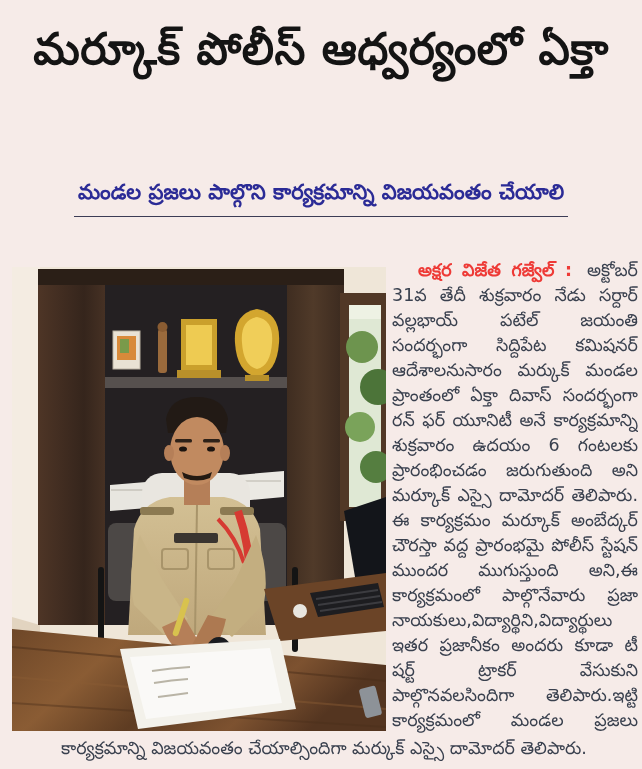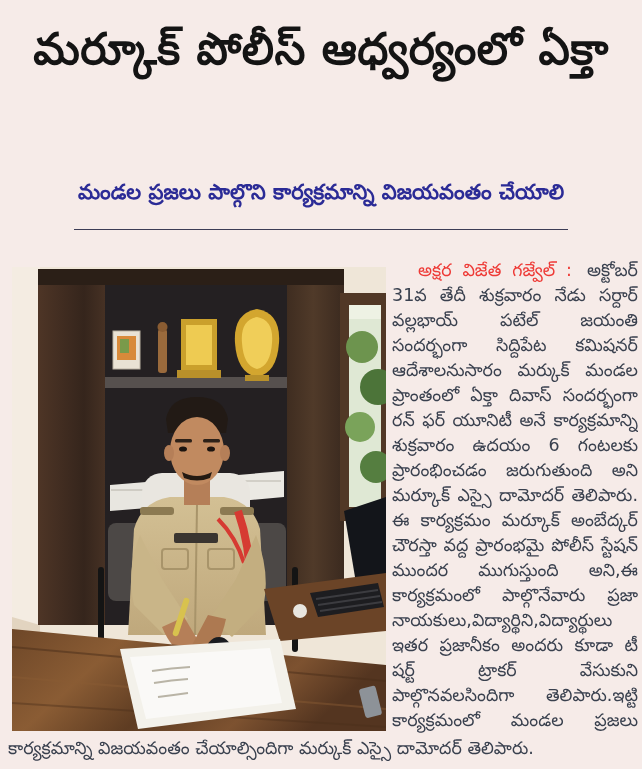--- a/index.html
+++ b/index.html
@@ -14,41 +14,41 @@
     text-align:center; color:#141414; font-weight:800;
     font-size:44px; letter-spacing:0.5px;
   }
   .headline .hl-line { line-height:70px; }
   
   .subhead {
     position:absolute; top:180px; left:0; width:642px; text-align:center;
     color:#2b2b96; font-weight:600; font-size:21px;
   }
   .subhead .sub-line {
-    display:inline-block; padding:0 4px 20px 4px; margin-bottom:9px;
+    display:inline-block; padding:0 4px 7px 4px; margin-bottom:9px;
     border-bottom:1.5px solid #3c3c55;
   }
   
   .photo {
     position:absolute; left:12px; top:267px; width:374px; height:464px;
     overflow:hidden; background:#efe6d8;
   }
   .photo svg { display:block; width:100%; height:100%; }
   
   .article-col {
     position:absolute; left:392px; top:258px; width:246px; height:478px;
     font-size:17.5px; line-height:1.43; color:#39404e;
     text-align:justify; text-justify:inter-word; overflow:hidden;
     text-indent:26px;
   }
-  .dateline { color:#ee3a36; font-weight:normal; margin-right:15px; }
+  .dateline { color:#ee3a36; font-weight:bold; margin-right:15px; }
   
   .closing {
     position:absolute; left:8px; top:736px; width:632px;
-    font-size:17.5px; color:#39404e; text-align:left; line-height:1.4;
+    font-size:17.5px; color:#39404e; text-align:center; line-height:1.4;
   }
 </style>
 </head>
 <body>
 
 <div class="page">
 
   <div class="headline">
     <div class="hl-line">మర్కూక్ పోలీస్ ఆధ్వర్యంలో ఏక్తా</div>
   </div>

